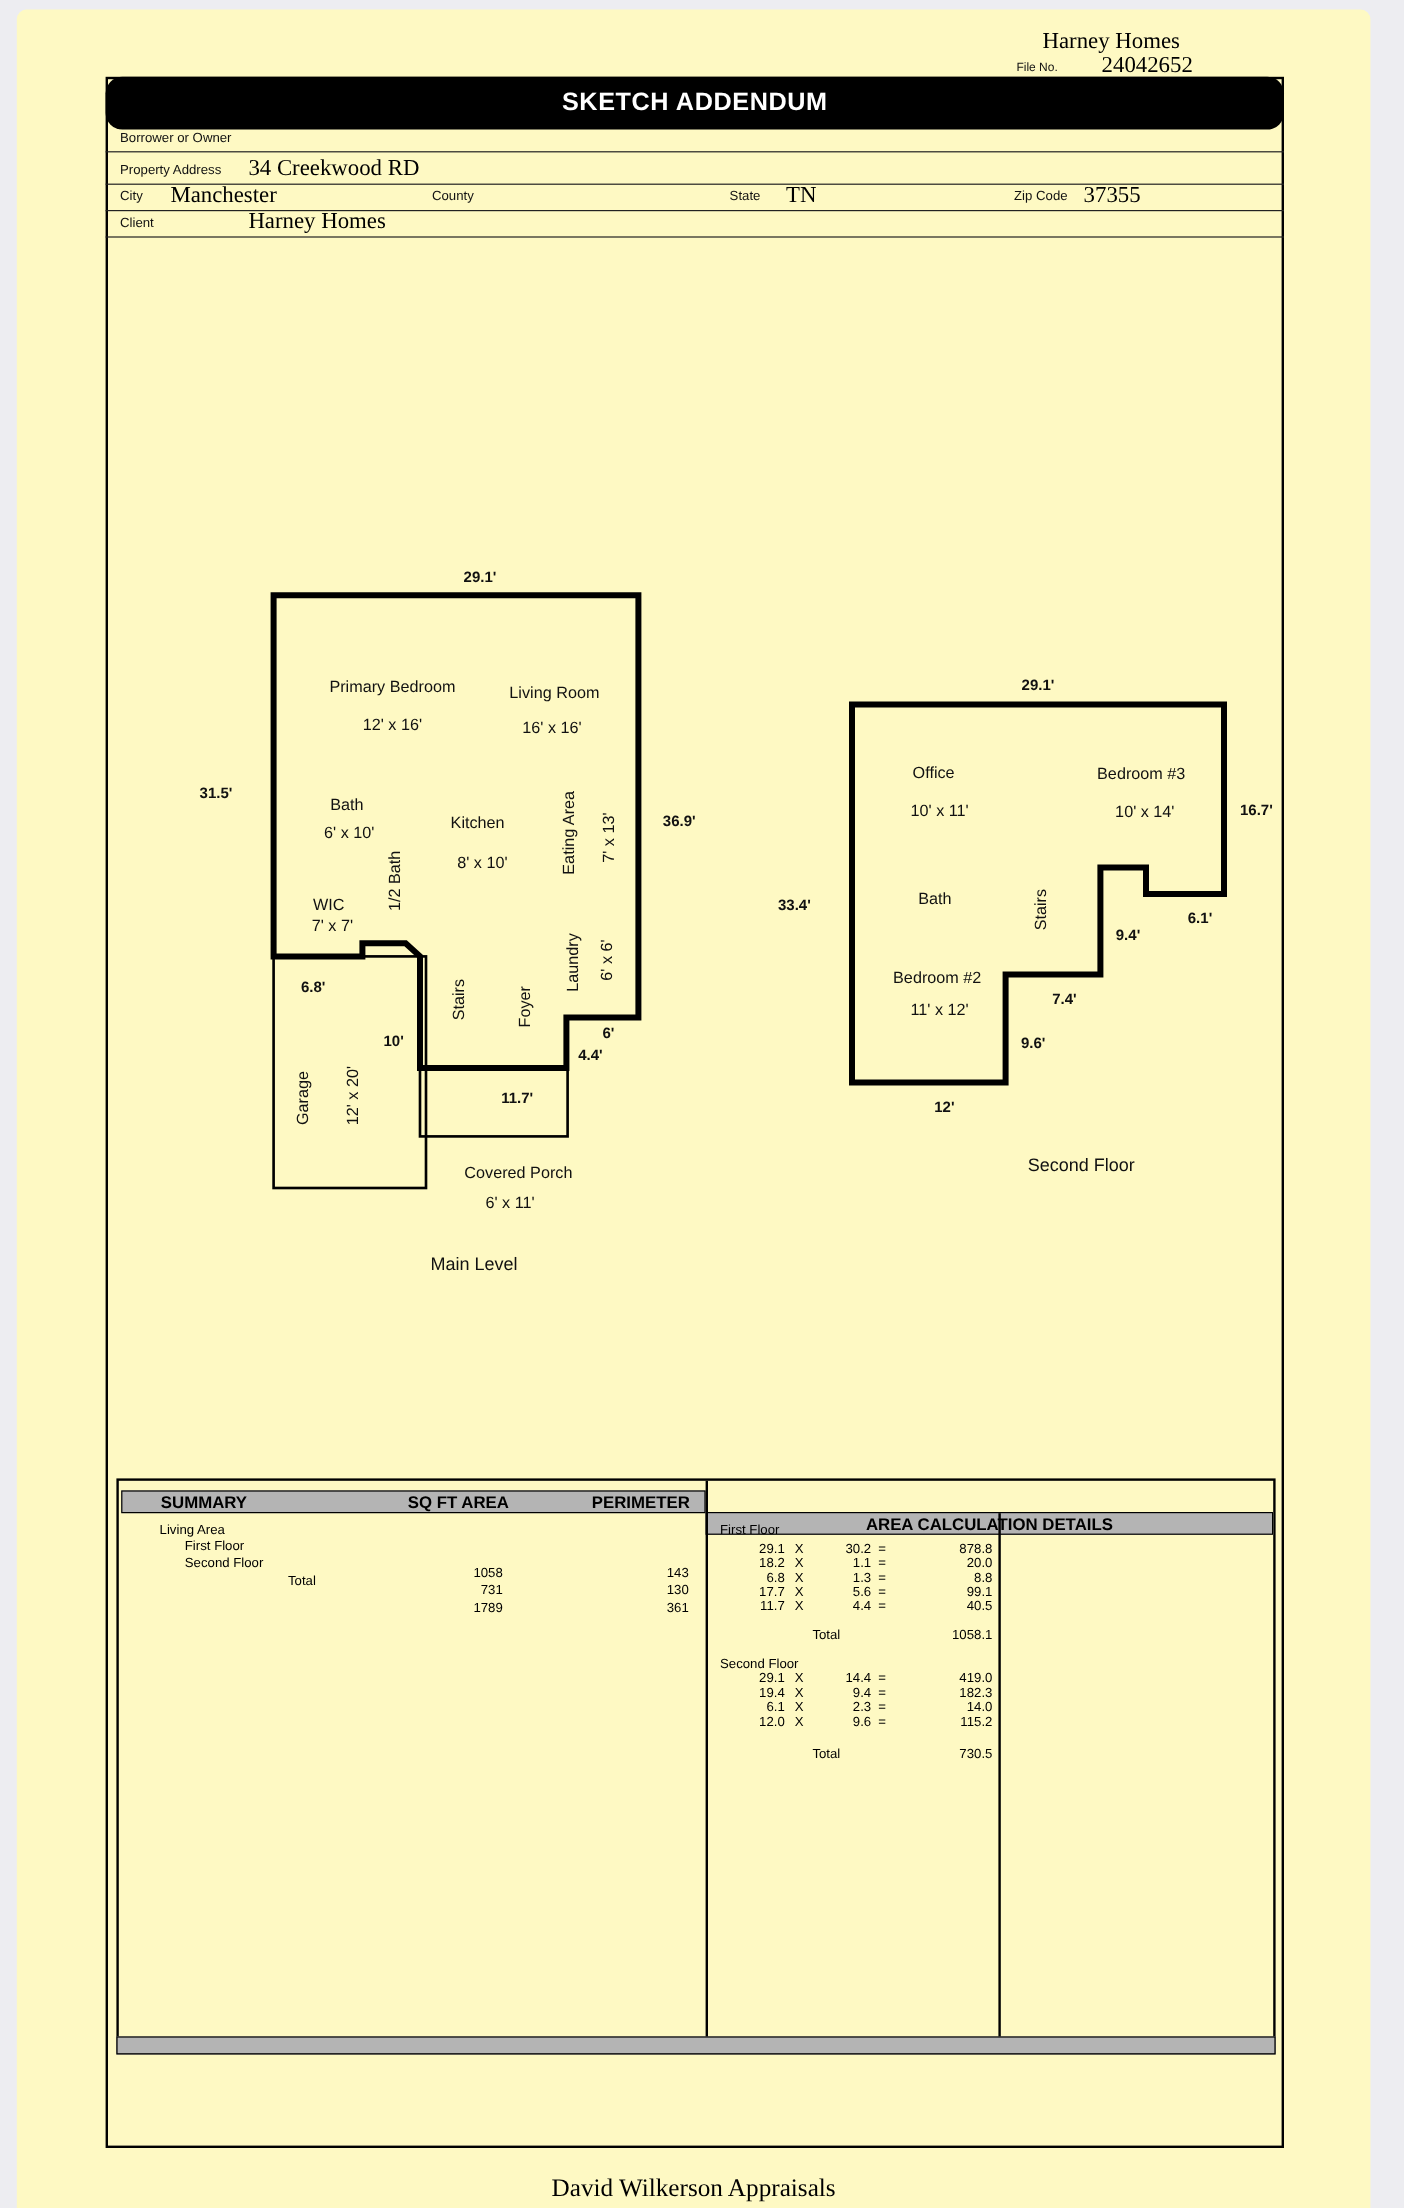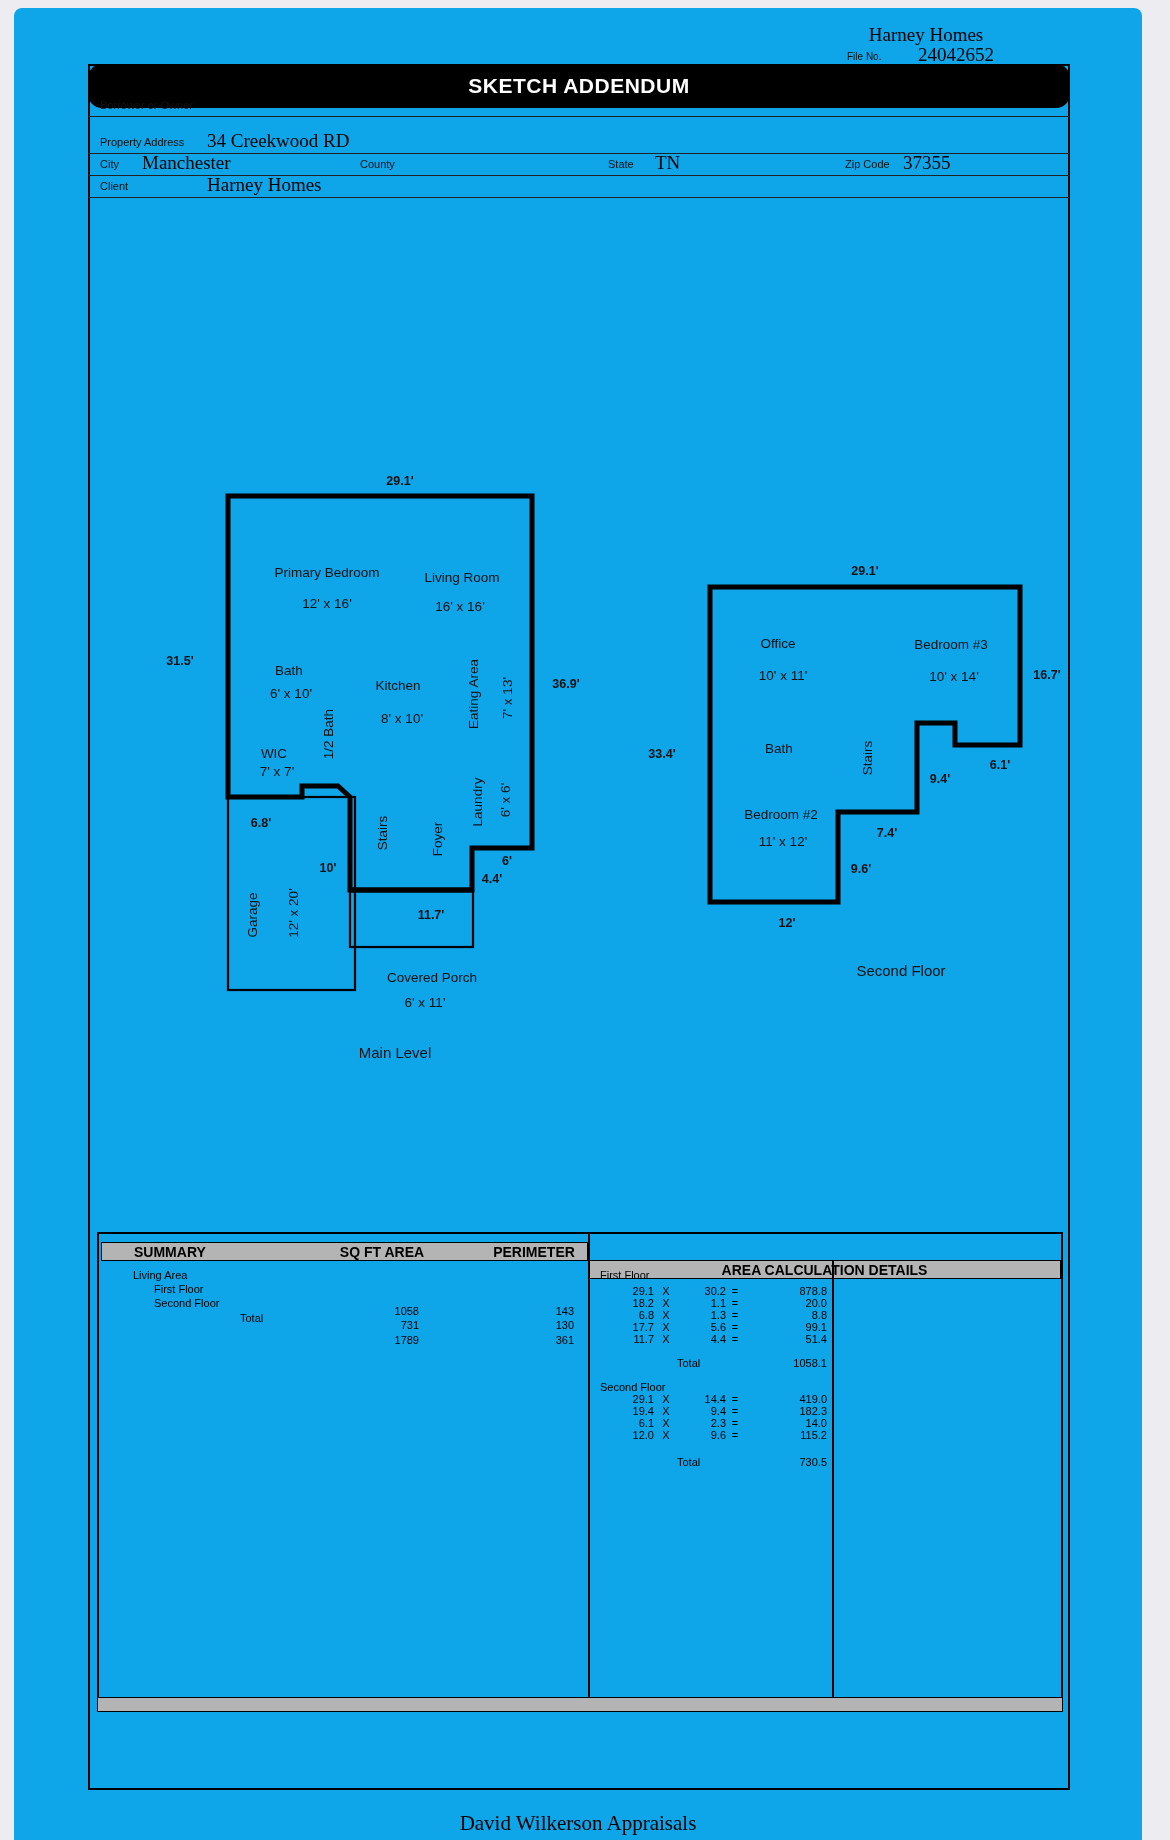--- a/index.html
+++ b/index.html
@@ -4,21 +4,21 @@
 <style>
   html,body{margin:0;padding:0;}
   body{
     width:1170px;height:1840px;position:relative;
     background:#ededf1;
     font-family:"Liberation Sans",sans-serif;
     color:#000;
   }
   .page{
     position:absolute;left:14px;top:8px;width:1128px;height:1832px;
-    background:#0ea5e9;border-radius:8px 8px 0 0;
+    background:#fef9c3;border-radius:8px 8px 0 0;
   }
   .abs{position:absolute;}
   
   .top-client{left:822px;top:16px;width:180px;text-align:center;
     font-family:"Liberation Serif",serif;font-size:19px;}
   .fileno-label{left:833px;top:43px;font-size:10px;color:#111;}
   .fileno-value{left:904px;top:36px;font-family:"Liberation Serif",serif;font-size:19px;}
   
   .dframe{left:74px;top:56px;width:982px;height:1726px;border:2px solid #000;box-sizing:border-box;}
   .blackbar{left:74px;top:56px;width:982px;height:44px;background:#000;box-sizing:border-box;
@@ -68,21 +68,21 @@
 
   <div class="abs top-client">Harney Homes</div>
   <div class="abs fileno-label">File No.</div>
   <div class="abs fileno-value">24042652</div>
 
   <div class="abs dframe"></div>
   <div class="abs blackbar">
     <span>SKETCH ADDENDUM</span>
   </div>
 
-  <div class="abs frow" style="top:84px;height:25px;padding-left:47px;">
+  <div class="abs frow" style="top:94px;height:25px;padding-left:47px;">
     <span class="flabel" style="left:12px;">Borrower or Owner</span>
   </div>
   <div class="abs frow" style="top:125px;height:21px;">
     <span class="flabel" style="left:12px;">Property Address</span>
     <span class="fvalue" style="left:119px;">34 Creekwood RD</span>
   </div>
   <div class="abs frow" style="top:146px;height:22px;">
     <span class="flabel" style="left:12px;">City</span>
     <span class="fvalue" style="left:54px;">Manchester</span>
     <span class="flabel" style="left:272px;">County</span>
@@ -218,21 +218,21 @@
       <span class="cx">X</span>
       <span class="c2">5.6</span>
       <span class="ce">=</span>
       <span class="c3">99.1</span>
     </div>
     <div class="trow" style="top:99px;">
       <span class="c1">11.7</span>
       <span class="cx">X</span>
       <span class="c2">4.4</span>
       <span class="ce">=</span>
-      <span class="c3">51.4</span>
+      <span class="c3">40.5</span>
     </div>
     <div class="trow" style="top:123px;">
       <span style="left:578px;">Total</span>
       <span class="c3">1058.1</span>
     </div>
 
     <div class="trow" style="top:147px;">
       <span style="left:501px;">Second Floor</span>
     </div>
     <div class="trow" style="top:159px;">

